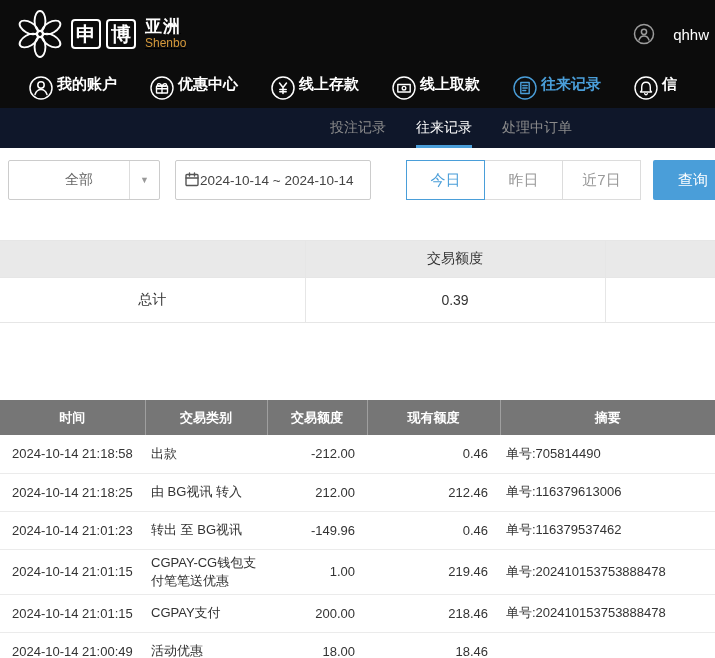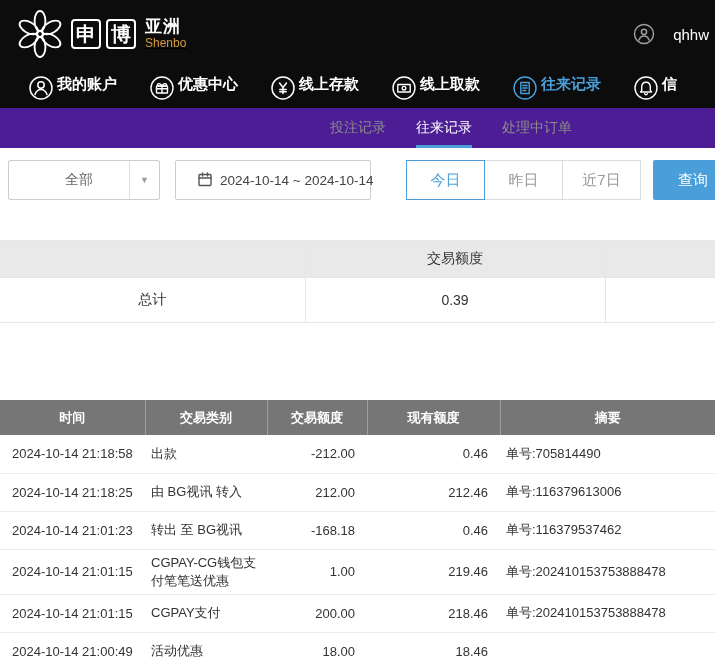--- a/index.html
+++ b/index.html
@@ -21,30 +21,30 @@
   .userbox { display:flex; align-items:center; gap:18px; color:#fff; font-size:15px; cursor:pointer; white-space:nowrap; }
   .userbox svg { display:block; }
 
   
   .mainnav { height:40px; background:#0c0c0c; display:flex; align-items:center; gap:32px; padding-left:28px; white-space:nowrap; overflow:hidden; }
   .nav-item { display:flex; gap:3px; color:#fff; font-size:15px; font-weight:bold; cursor:pointer; flex:0 0 auto; }
   .nav-item.active { color:#4a9ed9; }
   .nav-item svg { display:block; }
 
   
-  .subnav { height:40px; background:#4c1d95; display:flex; align-items:stretch; gap:30px; padding-left:330px; white-space:nowrap; overflow:hidden; }
+  .subnav { height:40px; background:#0f172a; display:flex; align-items:stretch; gap:30px; padding-left:330px; white-space:nowrap; overflow:hidden; }
   .subtab { display:flex; align-items:center; color:#8c8c8c; font-size:14px; cursor:pointer; border-bottom:3px solid transparent; padding-top:3px; }
   .subtab.active { color:#fff; border-bottom-color:#4a9ed9; }
 
   
   .filters { display:flex; align-items:flex-start; padding:12px 0 0 8px; height:62px; }
   .select { width:152px; height:40px; border:1px solid #ccc; border-radius:2px; display:flex; align-items:center; cursor:pointer; background:#fff; flex:0 0 auto;padding-left:44px; }
   .select-val { flex:1; padding-left:12px; font-size:14px; color:#666; }
   .select-arrow { width:30px; height:100%; border-left:1px solid #ddd; display:flex; align-items:center; justify-content:center; color:#999; font-size:9px; }
-  .dateinput { margin-left:15px; width:196px; height:40px; border:1px solid #ccc; border-radius:2px; display:flex; align-items:center; gap:7px; padding:0 21px; font-size:13.5px; color:#444; cursor:pointer; flex:0 0 auto; white-space:nowrap; }
+  .dateinput { margin-left:15px; width:196px; height:40px; border:1px solid #ccc; border-radius:2px; display:flex; align-items:center; padding:0 8px; font-size:13.5px; color:#444; cursor:pointer; flex:0 0 auto; white-space:nowrap; }
   .btngroup { display:flex; margin-left:35px; flex:0 0 auto; }
   .qbtn { width:79px; height:40px; background:#fff; border:1px solid #dcdcdc; color:#999; font-size:15px; cursor:pointer; margin-left:-1px; font-family:inherit; }
   .qbtn:first-child { margin-left:0; }
   .qbtn.active { border-color:#4a9ed9; color:#4a9ed9; position:relative; z-index:2; }
   .searchbtn { margin-left:12px; width:80px; height:40px; background:#4a9ed9; border:none; color:#fff; font-size:15px; cursor:pointer; border-radius:2px; font-family:inherit; flex:0 0 auto; }
 
   
   .summary { width:715px; border-collapse:collapse; table-layout:fixed; margin-top:30px; }
   .summary td { border:1px solid #e6e6e6; text-align:center; font-size:14px; color:#333; }
   .summary td:first-child { border-left:none; }
@@ -232,21 +232,21 @@
   <tr>
     <td class="c-time">2024-10-14 21:18:25</td>
     <td class="c-type">由 BG视讯 转入</td>
     <td class="c-amt">212.00</td>
     <td class="c-bal">212.46</td>
     <td class="c-sum">单号:116379613006</td>
   </tr>
   <tr>
     <td class="c-time">2024-10-14 21:01:23</td>
     <td class="c-type">转出 至 BG视讯</td>
-    <td class="c-amt">-168.18</td>
+    <td class="c-amt">-149.96</td>
     <td class="c-bal">0.46</td>
     <td class="c-sum">单号:116379537462</td>
   </tr>
   <tr>
     <td class="c-time">2024-10-14 21:01:15</td>
     <td class="c-type">CGPAY-CG钱包支付笔笔送优惠</td>
     <td class="c-amt">1.00</td>
     <td class="c-bal">219.46</td>
     <td class="c-sum">单号:202410153753888478</td>
   </tr>

